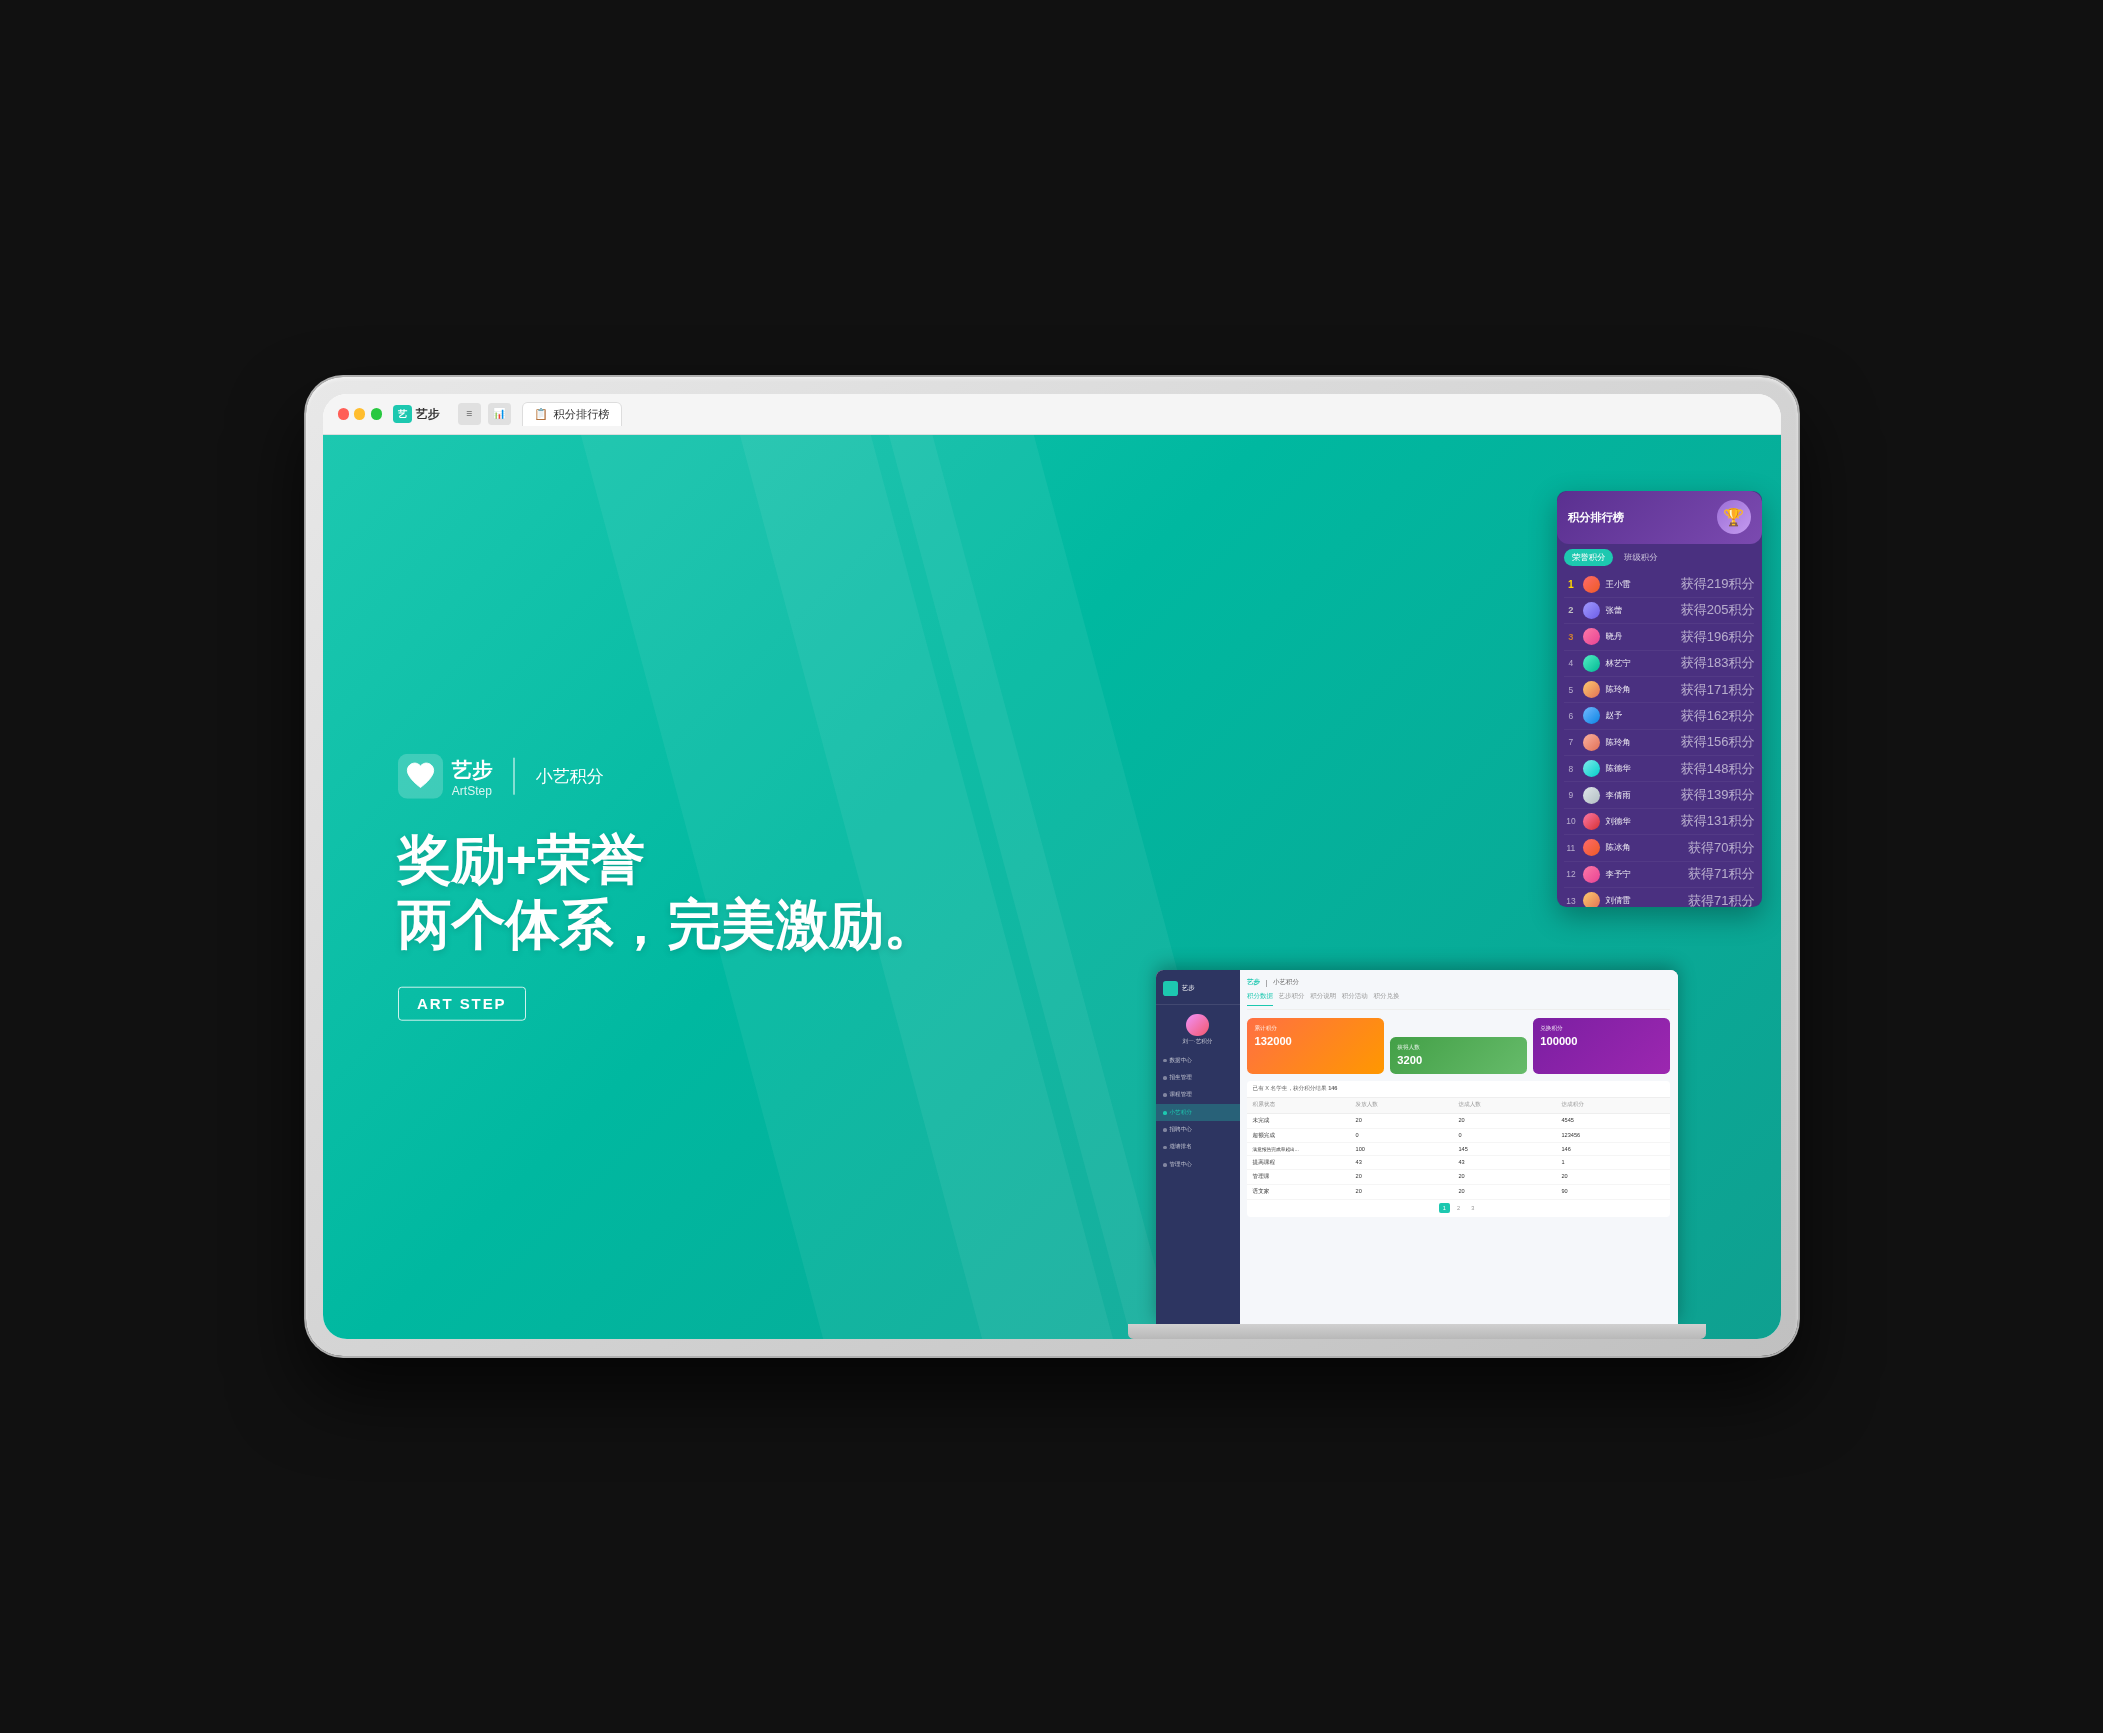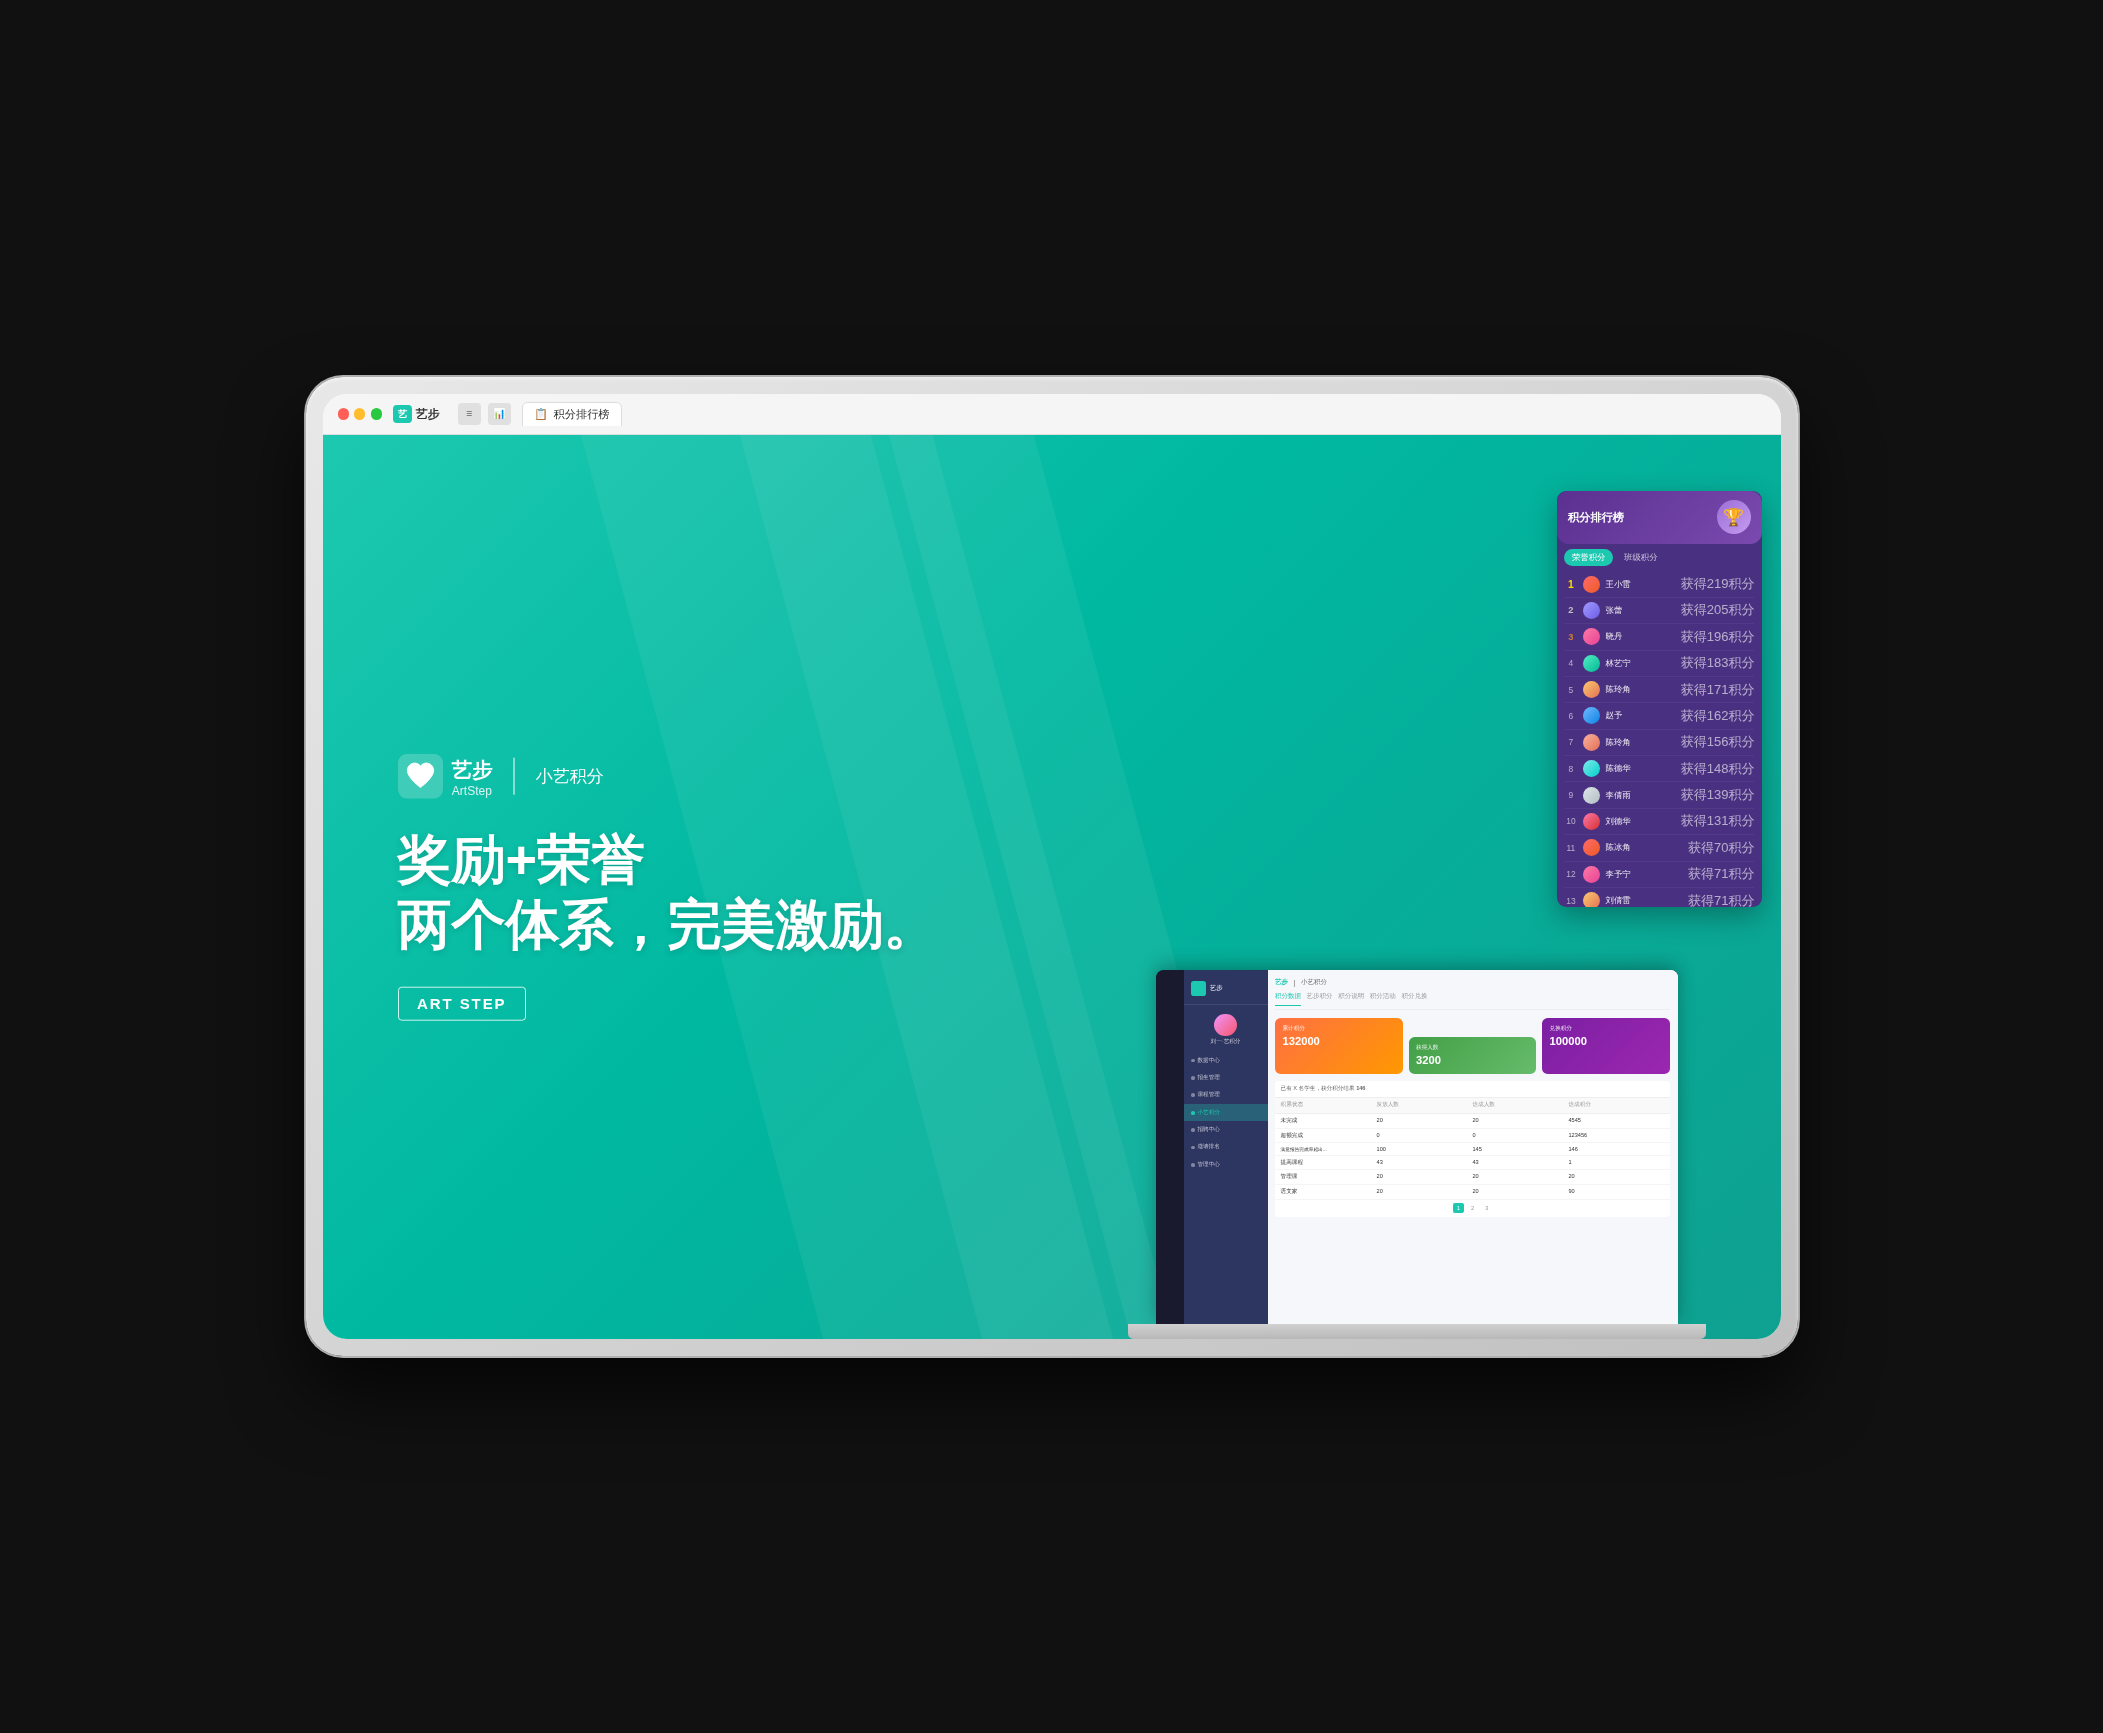--- a/index.html
+++ b/index.html
@@ -238,21 +238,20 @@
       width: 578px;
       z-index: 5;
     }
 
     .laptop-screen-container {
       background: #1a1a2e;
       border-radius: 7.5px 7.5px 0 0;
       overflow: hidden;
       margin: 0 28px;
       box-shadow: 0 -3.7px 18.6px rgba(0,0,0,0.3);
-      padding-left: 28px;
     }
 
     .laptop-inner {
       background: #f5f7fa;
       width: 100%;
       height: 354px;
       overflow: hidden;
       position: relative;
     }
 

